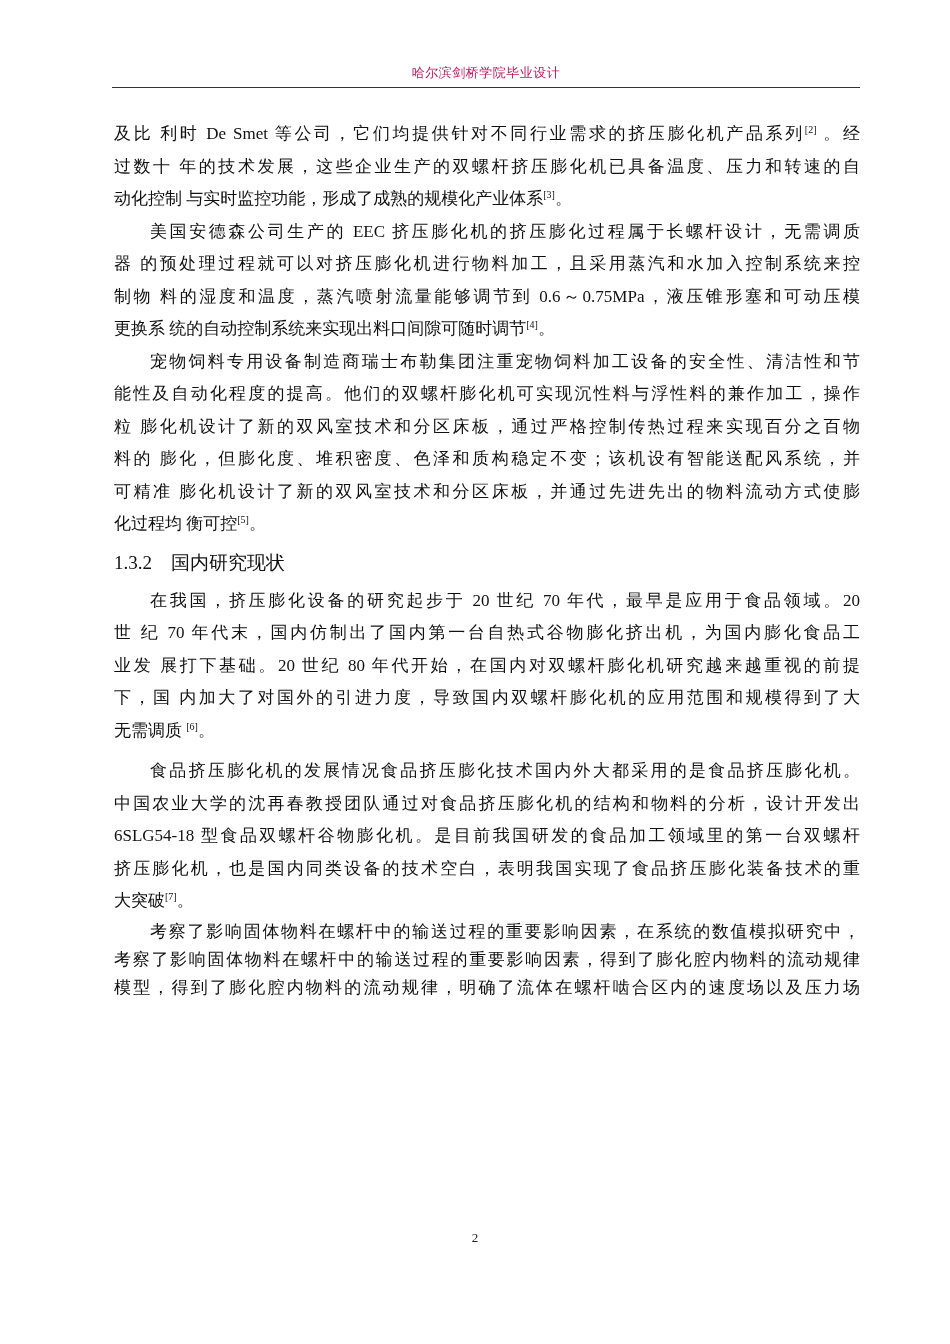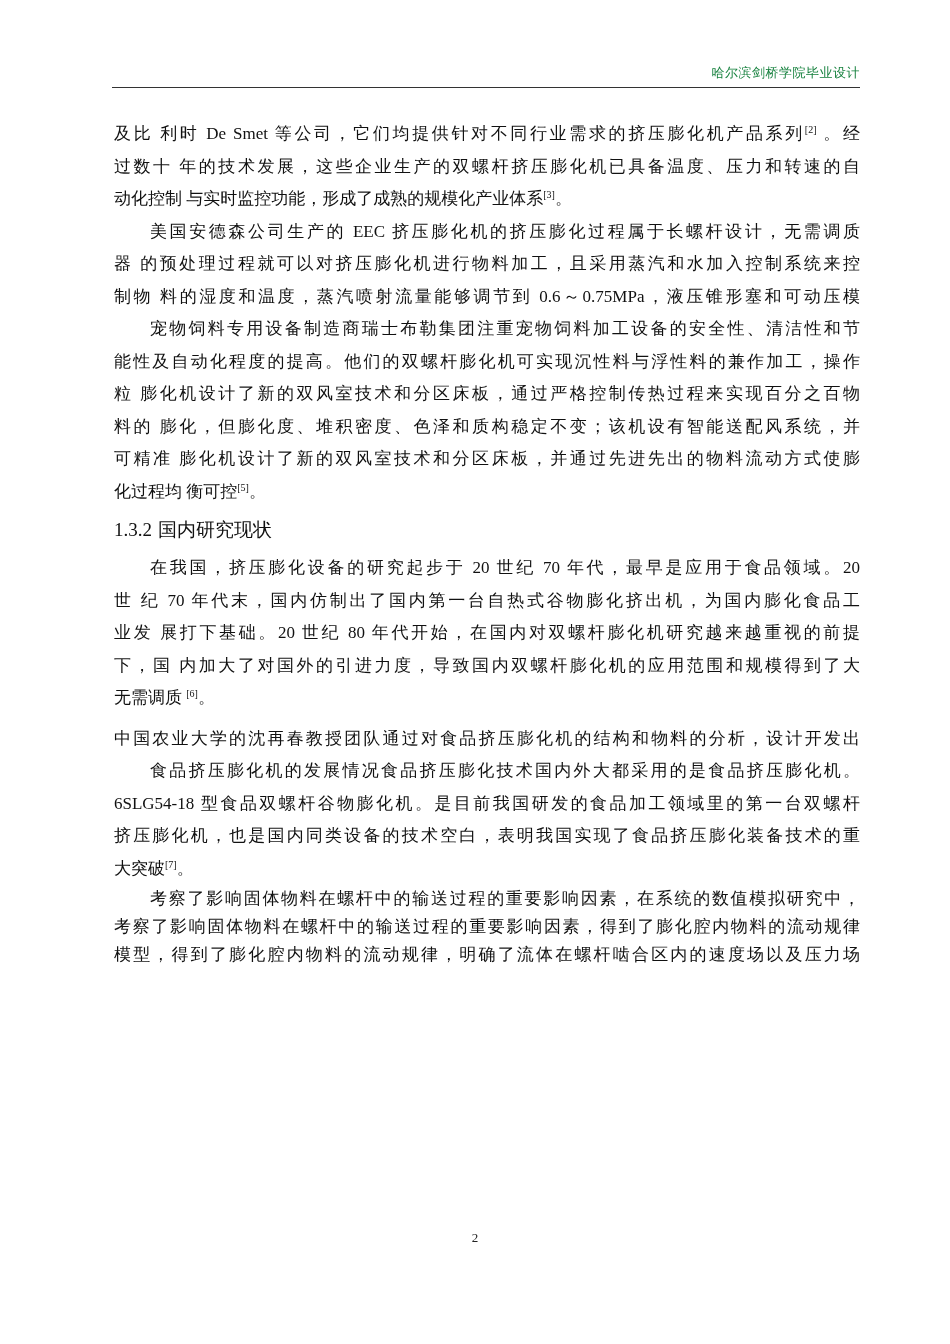--- a/index.html
+++ b/index.html
@@ -1,31 +1,31 @@
 <!DOCTYPE html>
 <html><head>
 <meta charset="utf-8">
 <style>
   html, body { margin: 0; padding: 0; background: #ffffff; }
   body { width: 950px; height: 1344px; position: relative; overflow: hidden;
          font-family: "Liberation Serif", "DejaVu Serif", serif; color: #111; }
-  .header { position: absolute; left: 112px; top: 64px; width: 748px; text-align: right;
-            font-size: 13px; color: #15803d; letter-spacing: 0.5px; }
+  .header { position: absolute; left: 112px; top: 64px; width: 748px; text-align: center;
+            font-size: 13px; color: #be185d; letter-spacing: 0.5px; }
   .header-rule { position: absolute; left: 112px; top: 87px; width: 748px; height: 0;
                  border-top: 1px solid #333; }
   .body { position: absolute; left: 114px; top: 118px; width: 746px; }
   .line { height: 32.5px; line-height: 32.5px; font-size: 17px; white-space: nowrap;
           text-align: justify; text-align-last: justify; }
   .line.last { text-align-last: left; }
   .line.indent { padding-left: 36px; }
   .tight .line { height: 28px; line-height: 28px; }
   sup { font-size: 10px; vertical-align: 6px; line-height: 0; }
   .heading { height: 44px; line-height: 44px; font-size: 19px; font-weight: normal;
              font-family: "Liberation Sans", "DejaVu Sans", sans-serif; margin: 0; }
-  .heading .num { font-family: "Liberation Serif", serif; margin-right: 6px; }
+  .heading .num { font-family: "Liberation Serif", serif; margin-right: 19px; }
   .gap { height: 8px; }
   .page-number { position: absolute; left: 0; width: 950px; top: 1230px; text-align: center;
                  font-size: 13px; color: #222; }
 </style>
 </head>
 <body>
 
 <div class="header">哈尔滨剑桥学院毕业设计</div>
 <div class="header-rule"></div>
 
@@ -34,20 +34,21 @@
   <div>
     <div class="line"><span>及比 利时 De Smet 等公司，它们均提供针对不同行业需求的挤压膨化机产品系列</span><sup>[2]</sup><span> 。经</span></div>
     <div class="line">过数十 年的技术发展，这些企业生产的双螺杆挤压膨化机已具备温度、压力和转速的自</div>
     <div class="line last"><span>动化控制 与实时监控功能，形成了成熟的规模化产业体系</span><sup>[3]</sup><span>。</span></div>
   </div>
 
   <div>
     <div class="line indent">美国安德森公司生产的 EEC 挤压膨化机的挤压膨化过程属于长螺杆设计，无需调质</div>
     <div class="line">器 的预处理过程就可以对挤压膨化机进行物料加工，且采用蒸汽和水加入控制系统来控</div>
     <div class="line">制物 料的湿度和温度，蒸汽喷射流量能够调节到 0.6～0.75MPa，液压锥形塞和可动压模</div>
+    <div class="line last"><span>更换系 统的自动控制系统来实现出料口间隙可随时调节</span><sup>[4]</sup><span>。</span></div>
   </div>
 
   <div>
     <div class="line indent">宠物饲料专用设备制造商瑞士布勒集团注重宠物饲料加工设备的安全性、清洁性和节</div>
     <div class="line">能性及自动化程度的提高。他们的双螺杆膨化机可实现沉性料与浮性料的兼作加工，操作</div>
     <div class="line">粒 膨化机设计了新的双风室技术和分区床板，通过严格控制传热过程来实现百分之百物</div>
     <div class="line">料的 膨化，但膨化度、堆积密度、色泽和质构稳定不变；该机设有智能送配风系统，并</div>
     <div class="line">可精准 膨化机设计了新的双风室技术和分区床板，并通过先进先出的物料流动方式使膨</div>
     <div class="line last"><span>化过程均 衡可控</span><sup>[5]</sup><span>。</span></div>
   </div>
@@ -58,22 +59,22 @@
     <div class="line indent">在我国，挤压膨化设备的研究起步于 20 世纪 70 年代，最早是应用于食品领域。20</div>
     <div class="line">世 纪 70 年代末，国内仿制出了国内第一台自热式谷物膨化挤出机，为国内膨化食品工</div>
     <div class="line">业发 展打下基础。20 世纪 80 年代开始，在国内对双螺杆膨化机研究越来越重视的前提</div>
     <div class="line">下，国 内加大了对国外的引进力度，导致国内双螺杆膨化机的应用范围和规模得到了大</div>
     <div class="line last"><span>无需调质 </span><sup>[6]</sup><span>。</span></div>
   </div>
 
   <div class="gap"></div>
 
   <div>
+    <div class="line indent">食品挤压膨化机的发展情况食品挤压膨化技术国内外大都采用的是食品挤压膨化机。</div>
     <div class="line">中国农业大学的沈再春教授团队通过对食品挤压膨化机的结构和物料的分析，设计开发出</div>
-    <div class="line indent">食品挤压膨化机的发展情况食品挤压膨化技术国内外大都采用的是食品挤压膨化机。</div>
     <div class="line">6SLG54-18 型食品双螺杆谷物膨化机。是目前我国研发的食品加工领域里的第一台双螺杆</div>
     <div class="line">挤压膨化机，也是国内同类设备的技术空白，表明我国实现了食品挤压膨化装备技术的重</div>
     <div class="line last"><span>大突破</span><sup>[7]</sup><span>。</span></div>
   </div>
 
   <div class="tight">
     <div class="line indent">考察了影响固体物料在螺杆中的输送过程的重要影响因素，在系统的数值模拟研究中，</div>
     <div class="line">考察了影响固体物料在螺杆中的输送过程的重要影响因素，得到了膨化腔内物料的流动规律</div>
     <div class="line">模型，得到了膨化腔内物料的流动规律，明确了流体在螺杆啮合区内的速度场以及压力场</div>
   </div>

